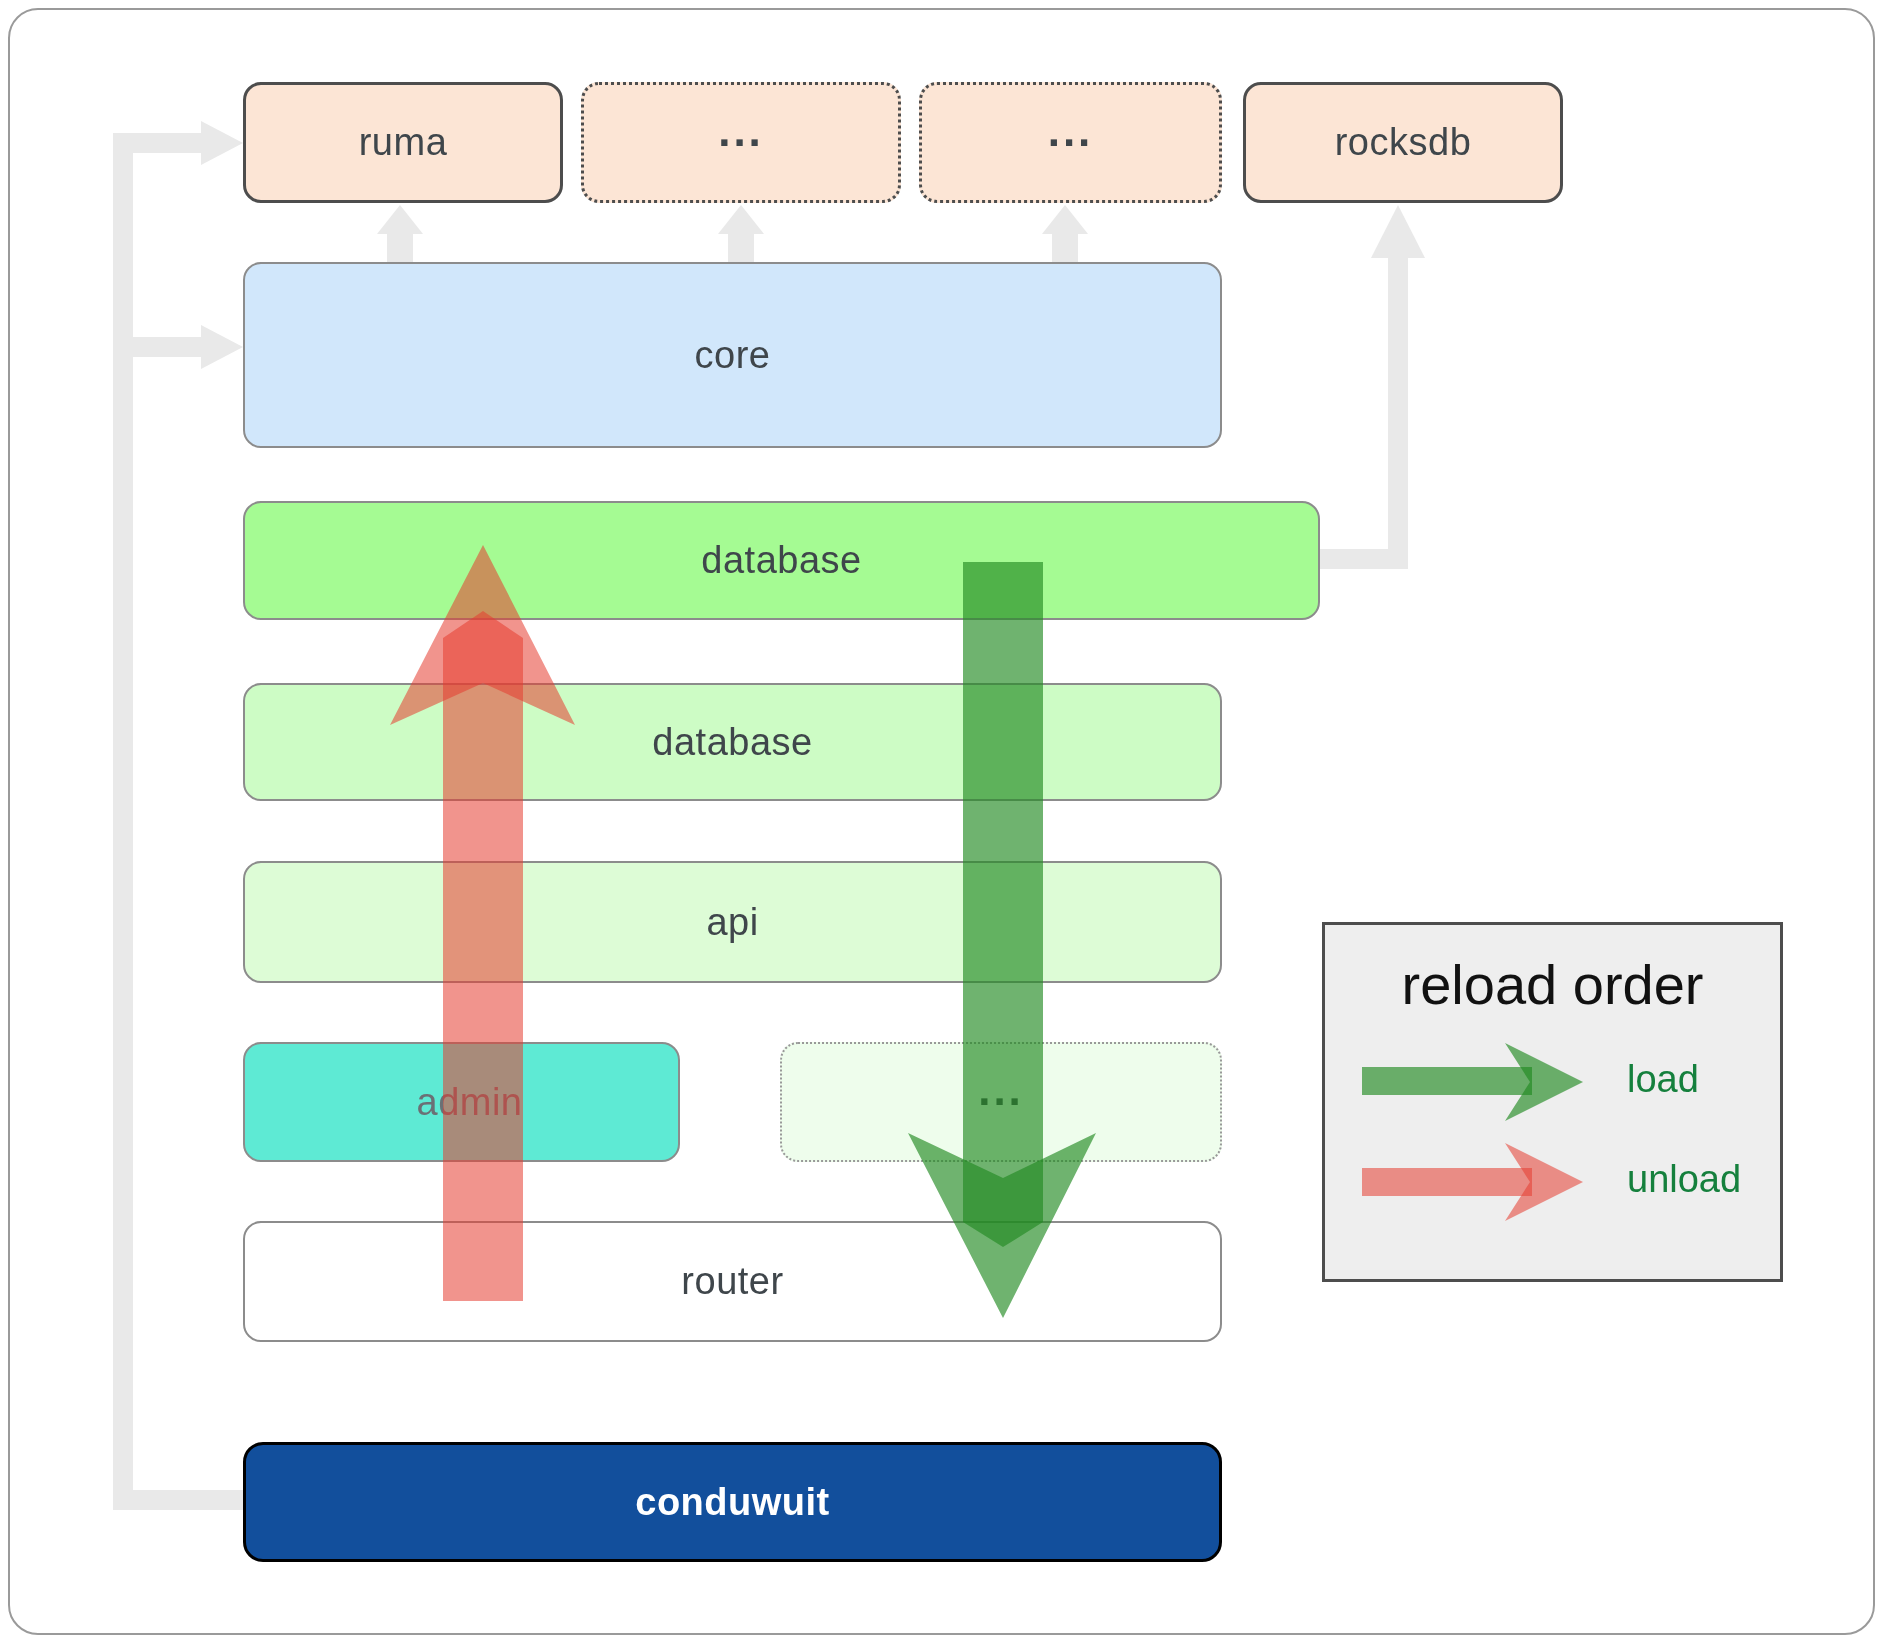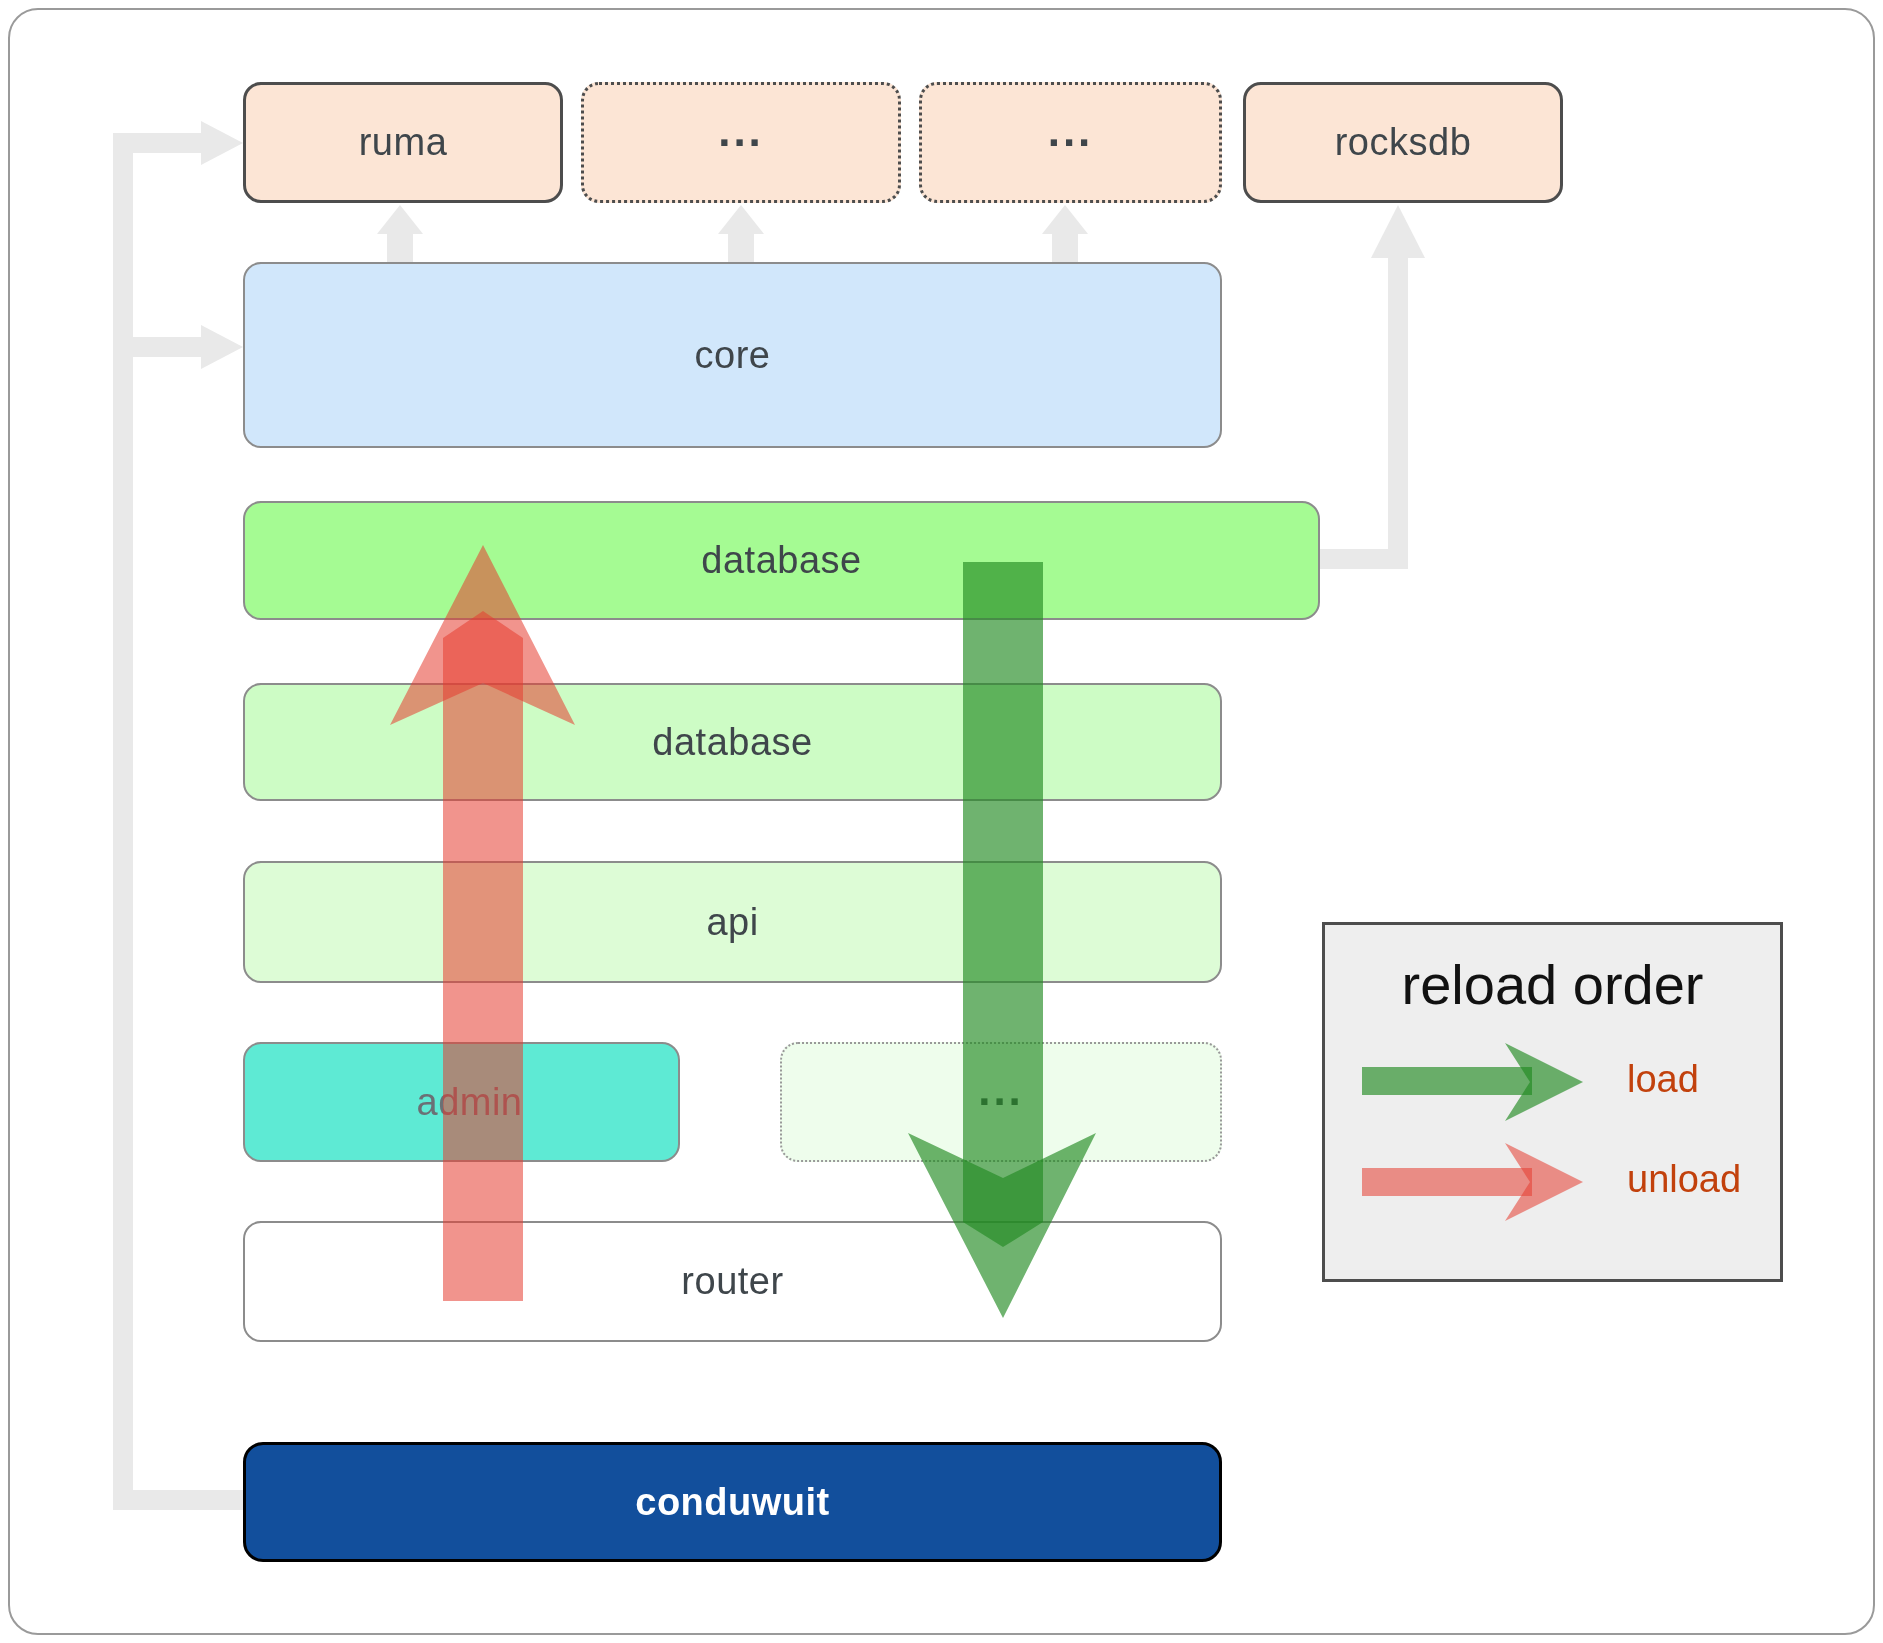--- a/index.html
+++ b/index.html
@@ -62,21 +62,21 @@
     position: absolute;
     left: 1322px; top: 952px; width: 461px;
     text-align: center;
     font-size: 56px;
     color: #111111;
   }
   .legend-label {
     position: absolute;
     left: 1627px;
     font-size: 38px;
-    color: #c2410c;
+    color: #15803d;
   }
   .legend-label.load   { top: 1058px; }
   .legend-label.unload { top: 1158px; }
 </style>
 </head>
 <body>
 
 <div class="canvas">
 
   <div class="frame"></div>

